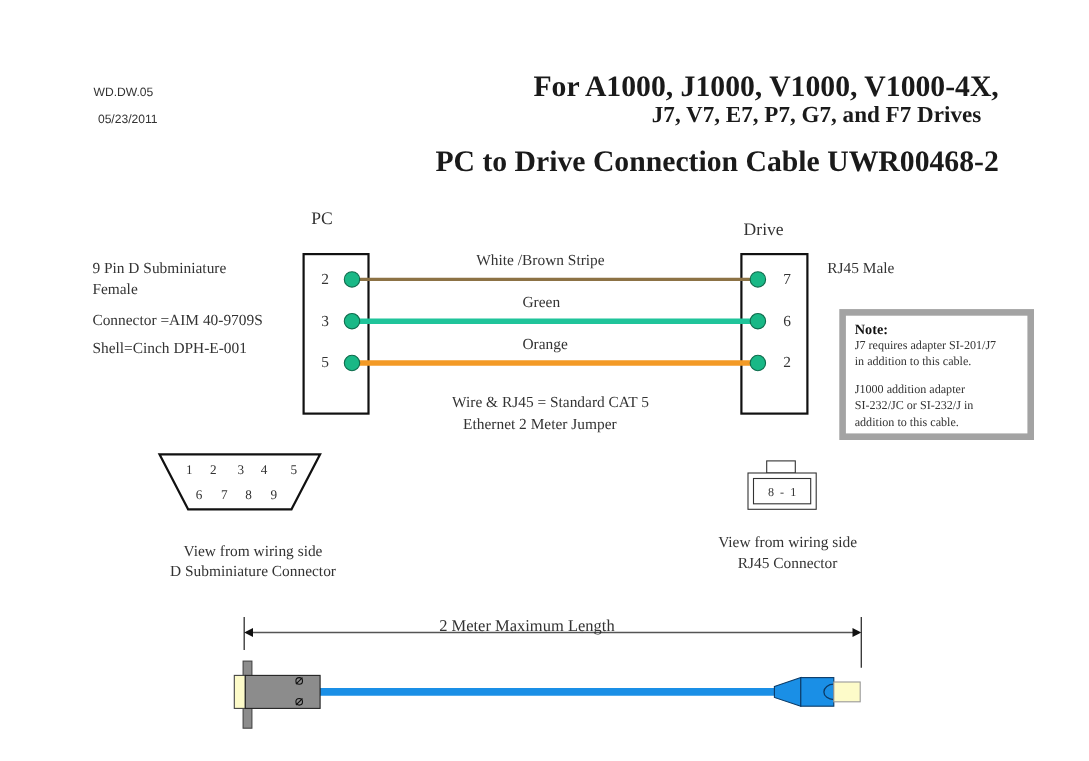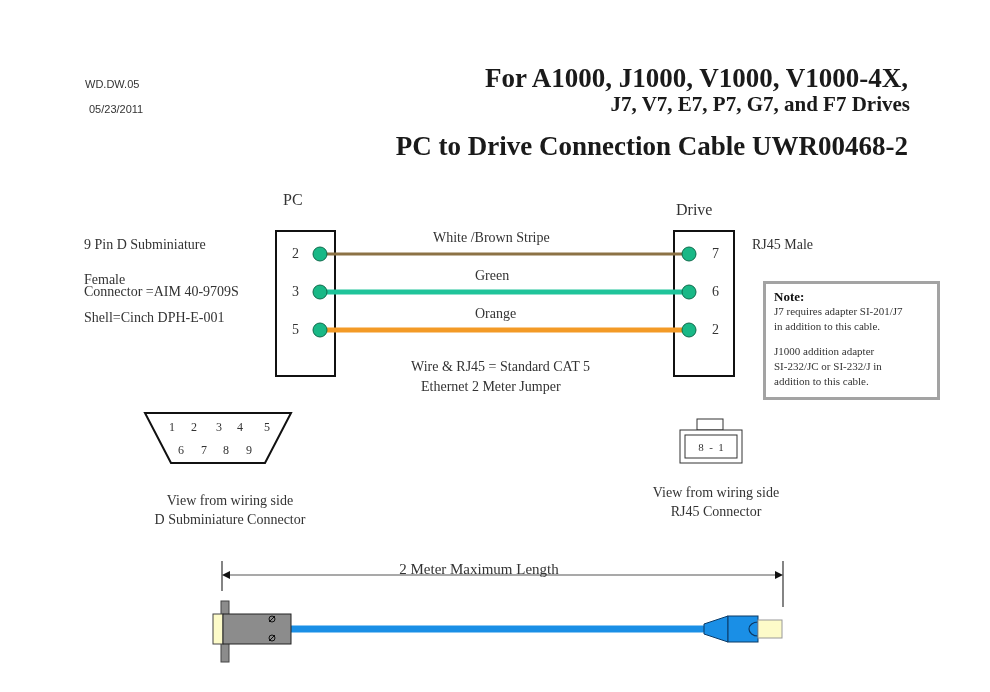--- a/index.html
+++ b/index.html
@@ -3,42 +3,42 @@
   <meta charset="utf-8">
   <style>
     html, body { margin: 0; padding: 0; background: #ffffff; }
     body { width: 990px; height: 692px; position: relative; overflow: hidden;
            font-family: "Liberation Serif", serif; color: #1a1a1a; }
     .abs { position: absolute; white-space: nowrap; }
     .sans { font-family: "Liberation Sans", sans-serif; margin-top: 11px; }
     .doc-id { left: 85px; top: 67px; font-size: 11px; color: #333; }
     .doc-date { left: 89px; top: 92px; font-size: 11px; color: #333; }
     .title1 { right: 82px; top: 63px; font-size: 27px; font-weight: bold; text-align: right; }
-    .title2 { right: 80px; top: 92px; font-size: 21px; font-weight: bold; text-align: right; }
+    .title2 { right: 98px; top: 92px; font-size: 21px; font-weight: bold; text-align: right; }
     .title3 { right: 82px; top: 131px; font-size: 27px; font-weight: bold; text-align: right; }
     .lbl { font-size: 14px; color: #333; }
     .note-box { position: absolute; left: 763px; top: 281px; width: 177px; height: 119px;
-                border: 3px solid #a3a3a3; box-sizing: border-box; padding: 5px 8px;
+                border: 6px solid #a3a3a3; box-sizing: border-box; padding: 5px 8px;
                 font-size: 11px; line-height: 15px; color: #333; }
     .note-title { font-weight: bold; font-size: 13px; color: #111; }
     .note-gap { height: 10px; }
     svg { position: absolute; left: 0; top: 0; }
   </style>
 </head>
 <body>
 
 <div class="abs sans doc-id">WD.DW.05</div>
 <div class="abs sans doc-date">05/23/2011</div>
 <div class="abs title1">For A1000,  J1000, V1000, V1000-4X,</div>
 <div class="abs title2">J7, V7, E7, P7, G7, and  F7 Drives</div>
 <div class="abs title3">PC to Drive Connection Cable UWR00468-2</div>
 
 <div class="abs lbl" style="left:283px;top:191px;font-size:16px;">PC</div>
 <div class="abs lbl" style="left:84px;top:237px;">9 Pin D Subminiature</div>
-<div class="abs lbl" style="left:84px;top:256px;margin-top:16px;">Female</div>
+<div class="abs lbl" style="left:84px;top:256px;">Female</div>
 <div class="abs lbl" style="left:84px;top:284px;">Connector =AIM 40-9709S</div>
 <div class="abs lbl" style="left:84px;top:310px;">Shell=Cinch DPH-E-001</div>
 
 <div class="abs lbl" style="left:676px;top:201px;font-size:16px;">Drive</div>
 <div class="abs lbl" style="left:752px;top:237px;">RJ45  Male</div>
 
 <div class="abs lbl" style="left:433px;top:230px;">White /Brown Stripe</div>
 <div class="abs lbl" style="left:475px;top:268px;">Green</div>
 <div class="abs lbl" style="left:475px;top:306px;">Orange</div>
 <div class="abs lbl" style="left:399px;top:359px;margin-left:12px;">Wire &amp; RJ45 = Standard CAT 5</div>

